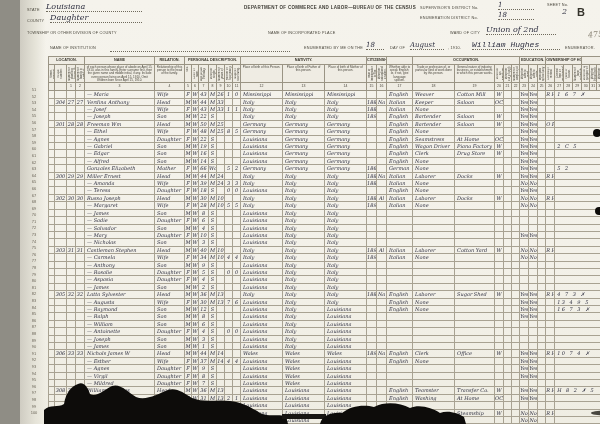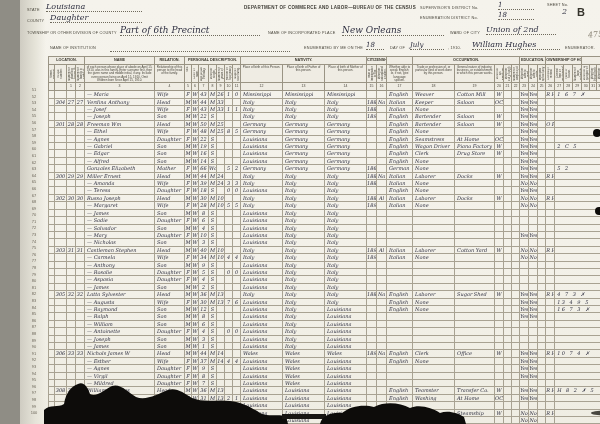--- a/index.html
+++ b/index.html
@@ -53,34 +53,32 @@
     <span class="big" style="left:150px;top:5px;width:320px;text-align:center;font-size:4.5px;letter-spacing:.3px;">DEPARTMENT OF COMMERCE AND LABOR—BUREAU OF THE CENSUS</span>
 
     <span class="lab" style="left:400px;top:6px;">SUPERVISOR'S DISTRICT No.</span>
     <span class="hv hand u" style="left:478px;top:1px;width:36px;font-size:7px;">1</span>
     <span class="lab" style="left:400px;top:16px;">ENUMERATION DISTRICT No.</span>
     <span class="hv hand u" style="left:478px;top:11px;width:36px;font-size:7px;">18</span>
     <span class="lab" style="left:527px;top:3px;">SHEET No.</span>
     <span class="hv hand" style="left:542px;top:7px;font-size:8px;">2</span>
 
     <span class="lab" style="left:7px;top:31px;">TOWNSHIP OR OTHER DIVISION OF COUNTY</span>
-    <span class="hv hand u" style="left:100px;top:25px;width:140px;font-size:9px;">Part of 6th Precinct</span>
     <span class="lab" style="left:248px;top:31px;">NAME OF INCORPORATED PLACE</span>
-    <span class="hv hand u" style="left:322px;top:25px;width:102px;font-size:9px;">New Orleans</span>
     <span class="lab" style="left:430px;top:31px;">WARD OF CITY</span>
     <span class="hv hand u" style="left:466px;top:25px;width:70px;font-size:8px;">Union of 2nd</span>
 
     <span class="lab" style="left:30px;top:46px;">NAME OF INSTITUTION</span>
     <span class="u" style="position:absolute;left:90px;top:50px;width:180px;height:1px;"></span>
     <span class="lab" style="left:284px;top:46px;">ENUMERATED BY ME ON THE</span>
     <span class="hv hand u" style="left:346px;top:41px;width:18px;font-size:7px;">18</span>
     <span class="lab" style="left:370px;top:46px;">DAY OF</span>
-    <span class="hv hand u" style="left:390px;top:41px;width:34px;font-size:7px;">July</span>
+    <span class="hv hand u" style="left:390px;top:41px;width:34px;font-size:7px;">August</span>
     <span class="lab" style="left:428px;top:46px;">, 1910.</span>
-    <span class="hv hand u" style="left:452px;top:40px;width:88px;font-size:8px;">William Hughes</span>
+    <span class="hv hand u" style="left:452px;top:40px;width:88px;font-size:8px;font-family:Liberation Mono, monospace;">William Hughes</span>
     <span class="lab" style="left:545px;top:46px;">ENUMERATOR.</span>
   </div>
 
   <span class="sheetB">B</span>
   <span class="note475 pencil">475</span>
 
   <div class="lnums left">
       <div class="ln">51</div>
       <div class="ln">52</div>
       <div class="ln">53</div>

